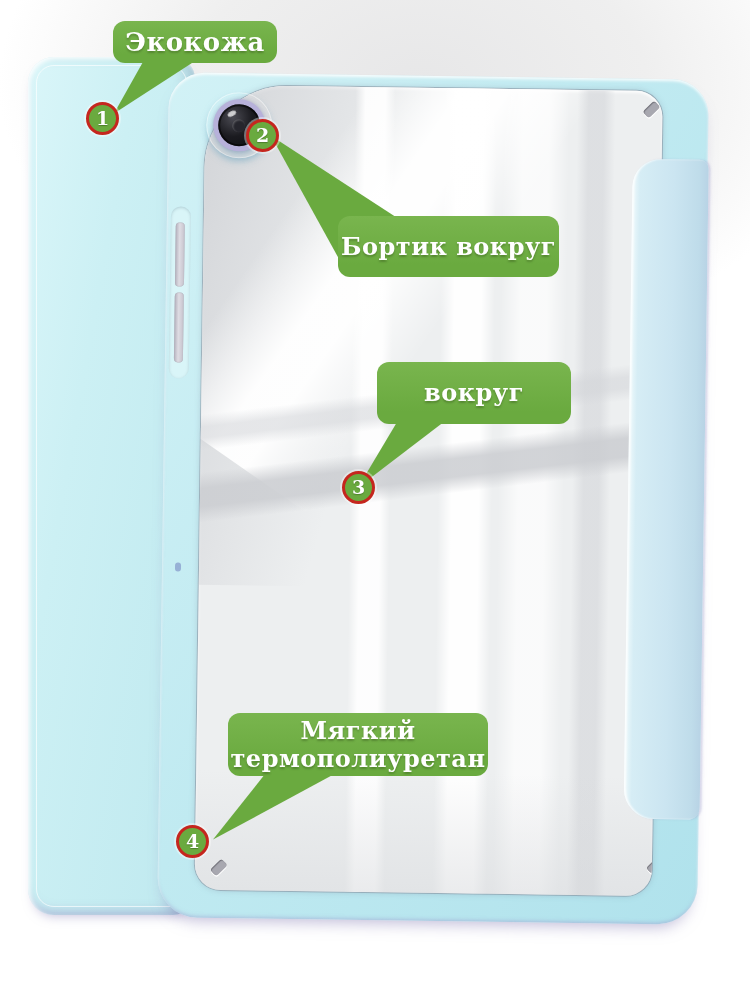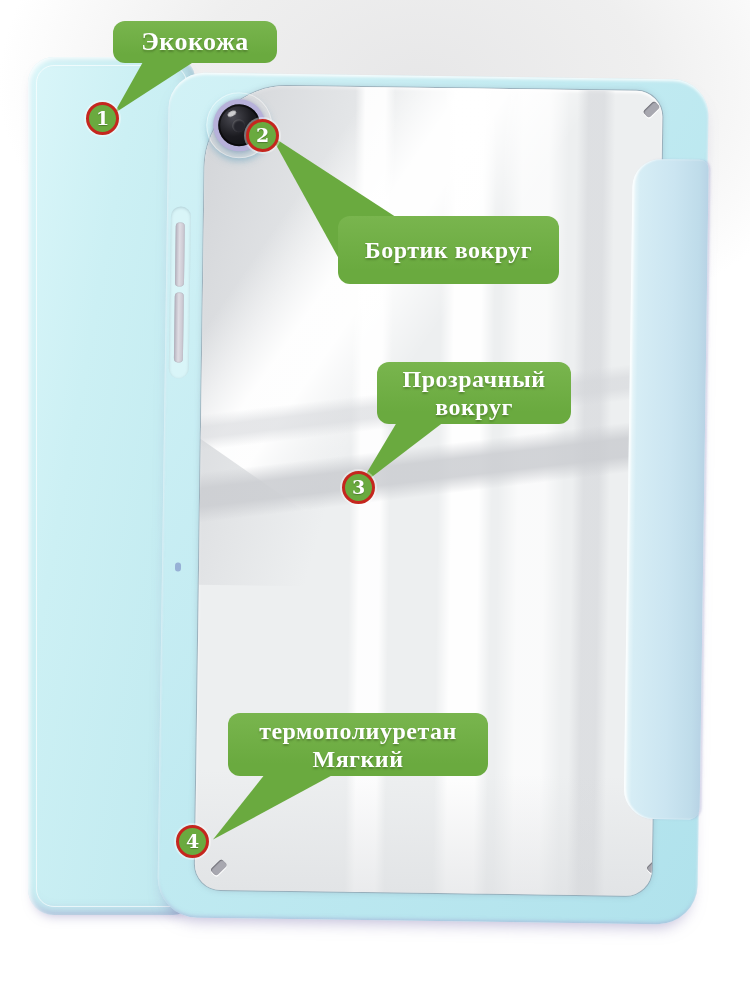--- a/index.html
+++ b/index.html
@@ -119,35 +119,35 @@
     border-radius:28px 9px 12px 30px;
     background:linear-gradient(90deg, rgba(240,251,253,0.95) 0%, #d6edf5 10%, var(--flap-blue,#cbe5f1) 55%, #bfdcea 88%, #b8d3e5 100%);
     box-shadow:2px 0 2px rgba(160,160,205,0.35), inset 2px 0 2px rgba(255,255,255,0.75);
   }
   
   .tail{background:var(--green,#6aaa3f);}
   .bubble{
     display:flex;flex-direction:column;align-items:center;justify-content:center;
     background:linear-gradient(180deg,#79b54e 0%, var(--green,#6aaa3f) 80%);
     border-radius:12px;color:#fff;font-weight:bold;text-align:center;
-    text-shadow:0 2px 2px rgba(50,80,25,0.4);letter-spacing:0.5px;font-family:Liberation Serif, serif;
+    text-shadow:0 2px 2px rgba(50,80,25,0.4);letter-spacing:0.5px;
   }
   .bubble .ln{display:block;line-height:28px;}
   .b-one{font-size:26px;}
   .b-two{font-size:24px;}
   .tail1{left:108px;top:54px;width:100px;height:62px;
     clip-path:polygon(38% 4%, 94% 4%, 6% 96%);}
   .tail2{left:264px;top:130px;width:140px;height:146px;
     clip-path:polygon(5% 4%, 58% 96%, 98% 62%);}
   .tail3{left:352px;top:414px;width:100px;height:80px;
     clip-path:polygon(6% 92%, 47% 6%, 96% 6%);}
   .tail4{left:206px;top:766px;width:140px;height:80px;
     clip-path:polygon(5% 92%, 44% 6%, 96% 6%);}
   .bubble1{left:113px;top:21px;width:164px;height:42px;}
-  .bubble2{left:338px;top:216px;width:221px;height:68px;text-align:center;}
+  .bubble2{left:338px;top:216px;width:221px;height:61px;text-align:center;}
   .bubble3{left:377px;top:362px;width:194px;height:62px;}
   .bubble4{left:228px;top:713px;width:260px;height:63px;}
   .num-circle{
     width:27px;height:27px;border-radius:50%;
     background:var(--green,#6aaa3f);border:3px solid var(--ring-red,#c5261e);
     box-shadow:0 0 0 2px rgba(255,255,255,0.4);
     color:#fff;font-size:19px;font-weight:bold;text-align:center;line-height:27px;
     text-shadow:0 1px 1px rgba(50,80,25,0.5);
   }
   .nc1{left:86px;top:102px;}
@@ -206,25 +206,24 @@
   <div class="abs num-circle nc1">1</div>
 
   <div class="abs tail tail2"></div>
   <div class="abs bubble b-two bubble2">
     <span class="ln">Бортик вокруг</span>
   </div>
   <div class="abs num-circle nc2">2</div>
 
   <div class="abs tail tail3"></div>
   <div class="abs bubble b-two bubble3">
-    <span class="ln">Прозрачный</span>
     <span class="ln">вокруг</span>
   </div>
   <div class="abs num-circle nc3">3</div>
 
   <div class="abs tail tail4"></div>
   <div class="abs bubble b-two bubble4">
+    <span class="ln">Мягкий</span>
     <span class="ln">термополиуретан</span>
-    <span class="ln">Мягкий</span>
   </div>
   <div class="abs num-circle nc4">4</div>
 
 </div>
 
 </body></html>

